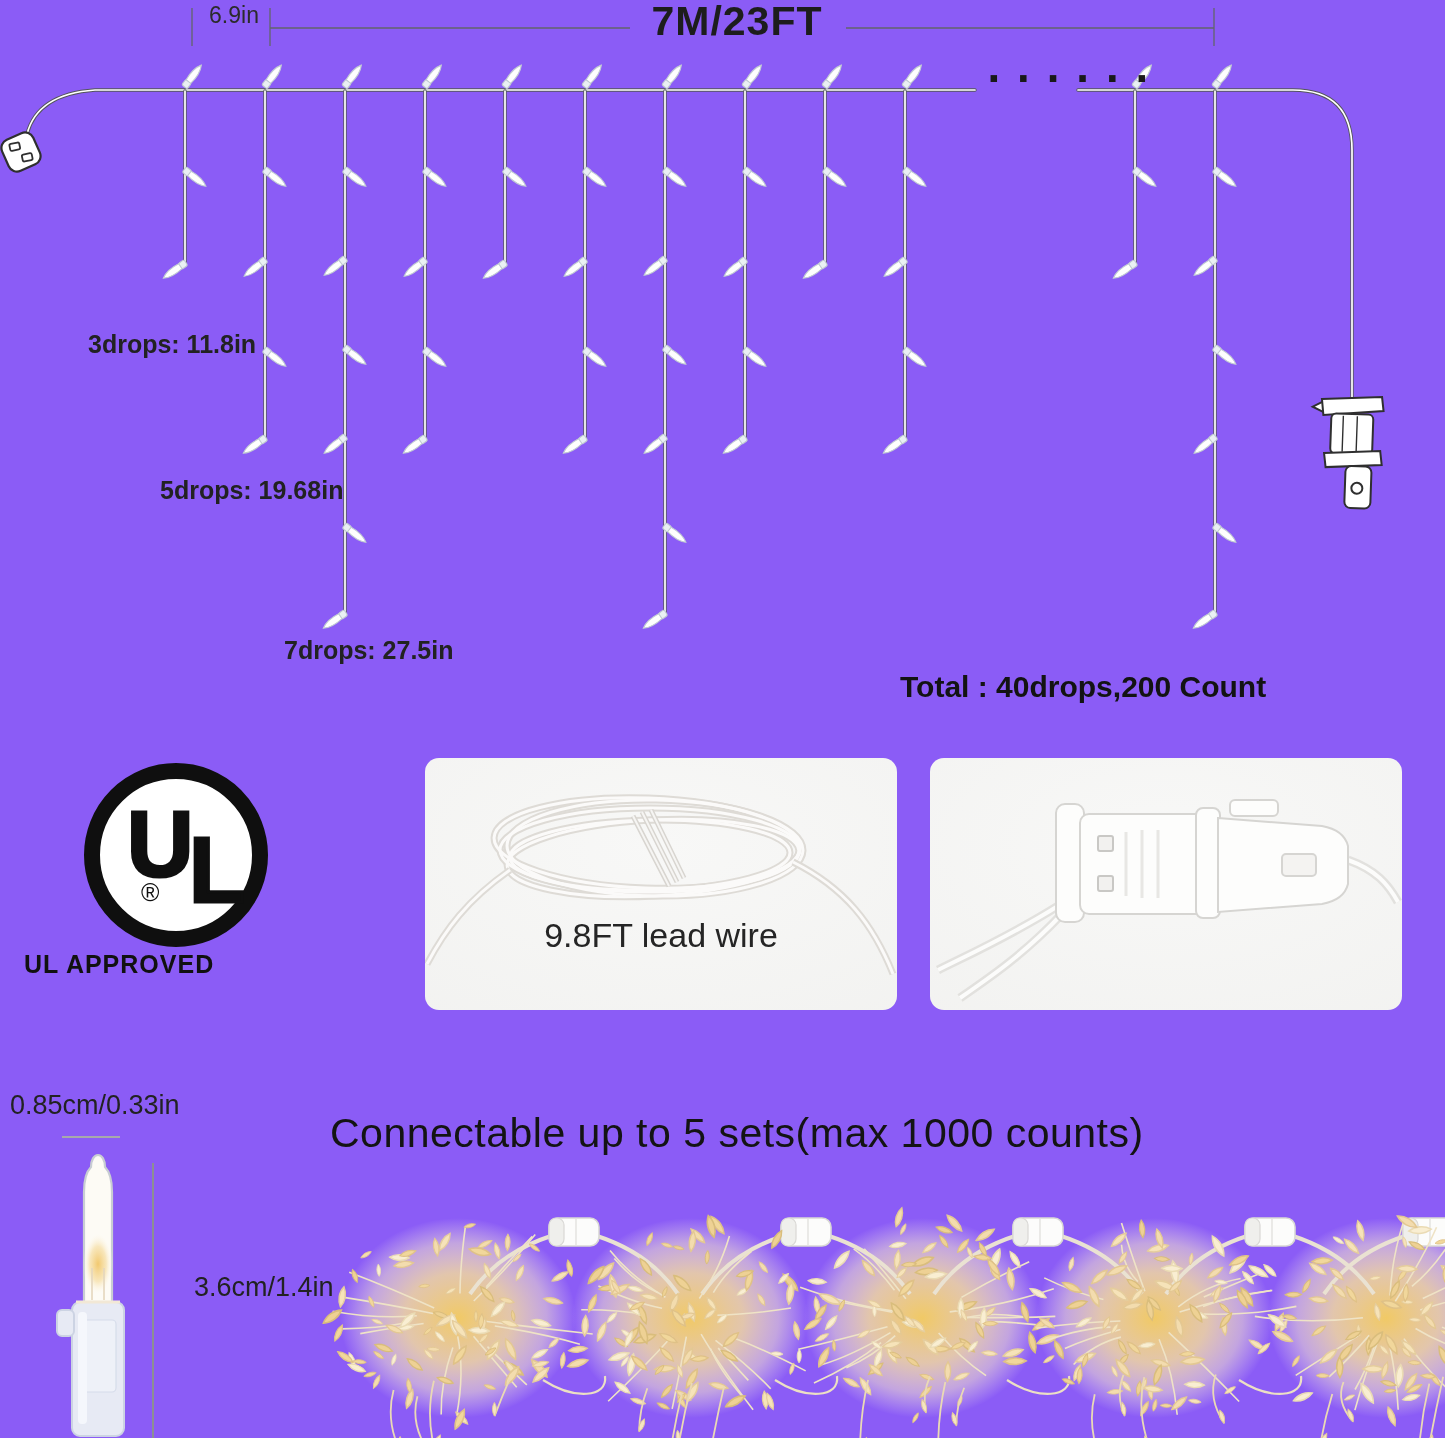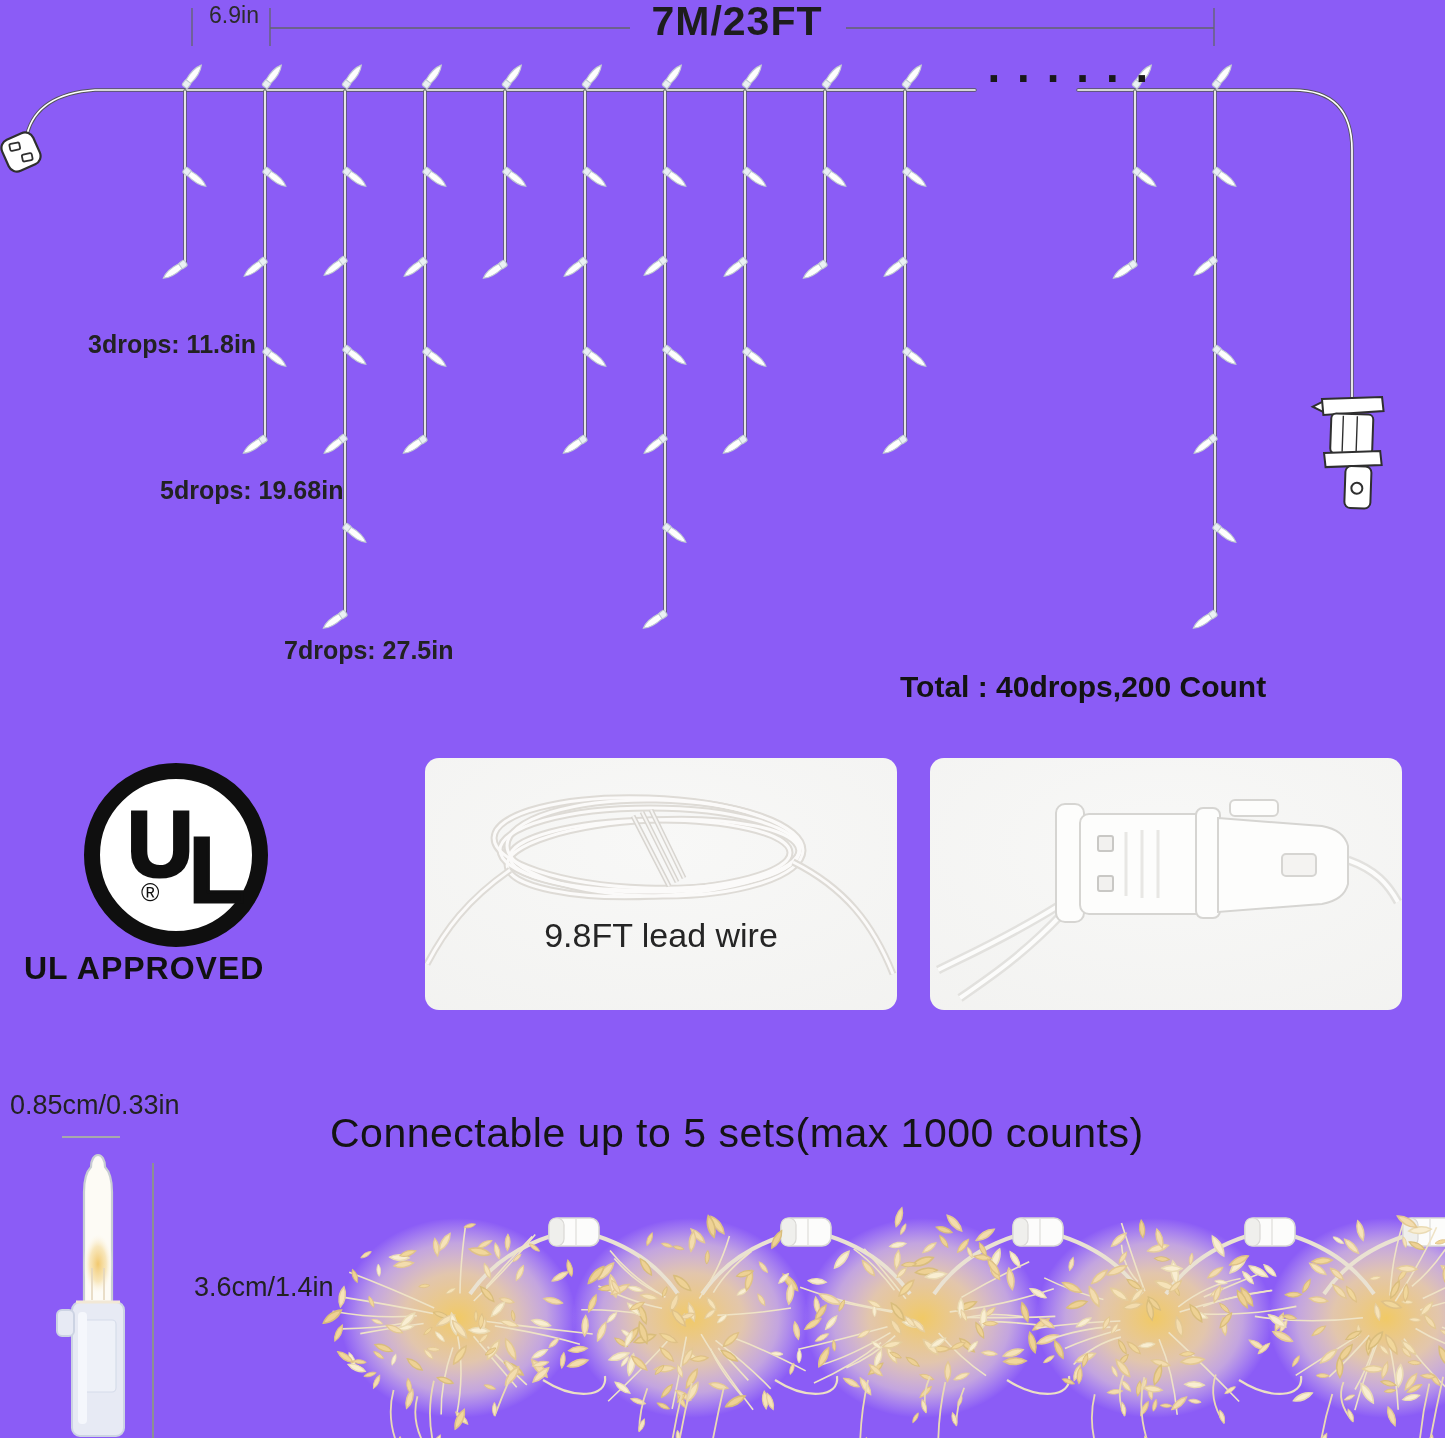--- a/index.html
+++ b/index.html
@@ -8,21 +8,21 @@
   .abs{position:absolute;}
   .dim-label{position:absolute;left:196px;top:2px;width:76px;text-align:center;
              font-size:23px;color:#2b2b2b;}
   .length-label{position:absolute;left:612px;top:-2px;width:250px;text-align:center;
                 font-size:41px;font-weight:600;color:#1d1d1d;letter-spacing:1px;}
   .dots{position:absolute;left:980px;top:50px;width:100px;font-weight:bold;font-size:46px;
         letter-spacing:2px;color:#191919;line-height:40px;font-family:"Liberation Mono",monospace;}
   .drop-label{position:absolute;font-size:25px;font-weight:600;color:#222;white-space:nowrap;}
   .total-label{position:absolute;left:900px;top:642px;font-size:30px;font-weight:bold;
                color:#131313;white-space:nowrap;margin-top:28px;}
-  .ul-caption{position:absolute;left:24px;top:950px;width:310px;font-size:32px;font-weight:bold;
+  .ul-caption{position:absolute;left:24px;top:950px;width:310px;font-size:25px;font-weight:bold;
               letter-spacing:1px;color:#111;}
   .panel{position:absolute;width:472px;height:252px;border-radius:14px;
          background:radial-gradient(120% 120% at 50% 35%, #f8f8f7 0%, #f0f0ee 100%);}
   .panel-caption{position:absolute;left:0;right:0;top:158px;text-align:center;
                  font-size:34px;color:#252525;}
   .spec-label{position:absolute;font-size:27px;font-weight:400;color:#222;white-space:nowrap;}
   .connect-heading{position:absolute;left:330px;top:1110px;width:1085px;text-align:left;
                    font-size:41px;font-weight:500;color:#141414;letter-spacing:0.5px;}
   .vline{position:absolute;left:152px;top:1163px;width:2px;height:275px;background:#8d8f92;}
   .hline{position:absolute;left:62px;top:1136px;width:58px;height:2px;background:#a7a9ac;}

